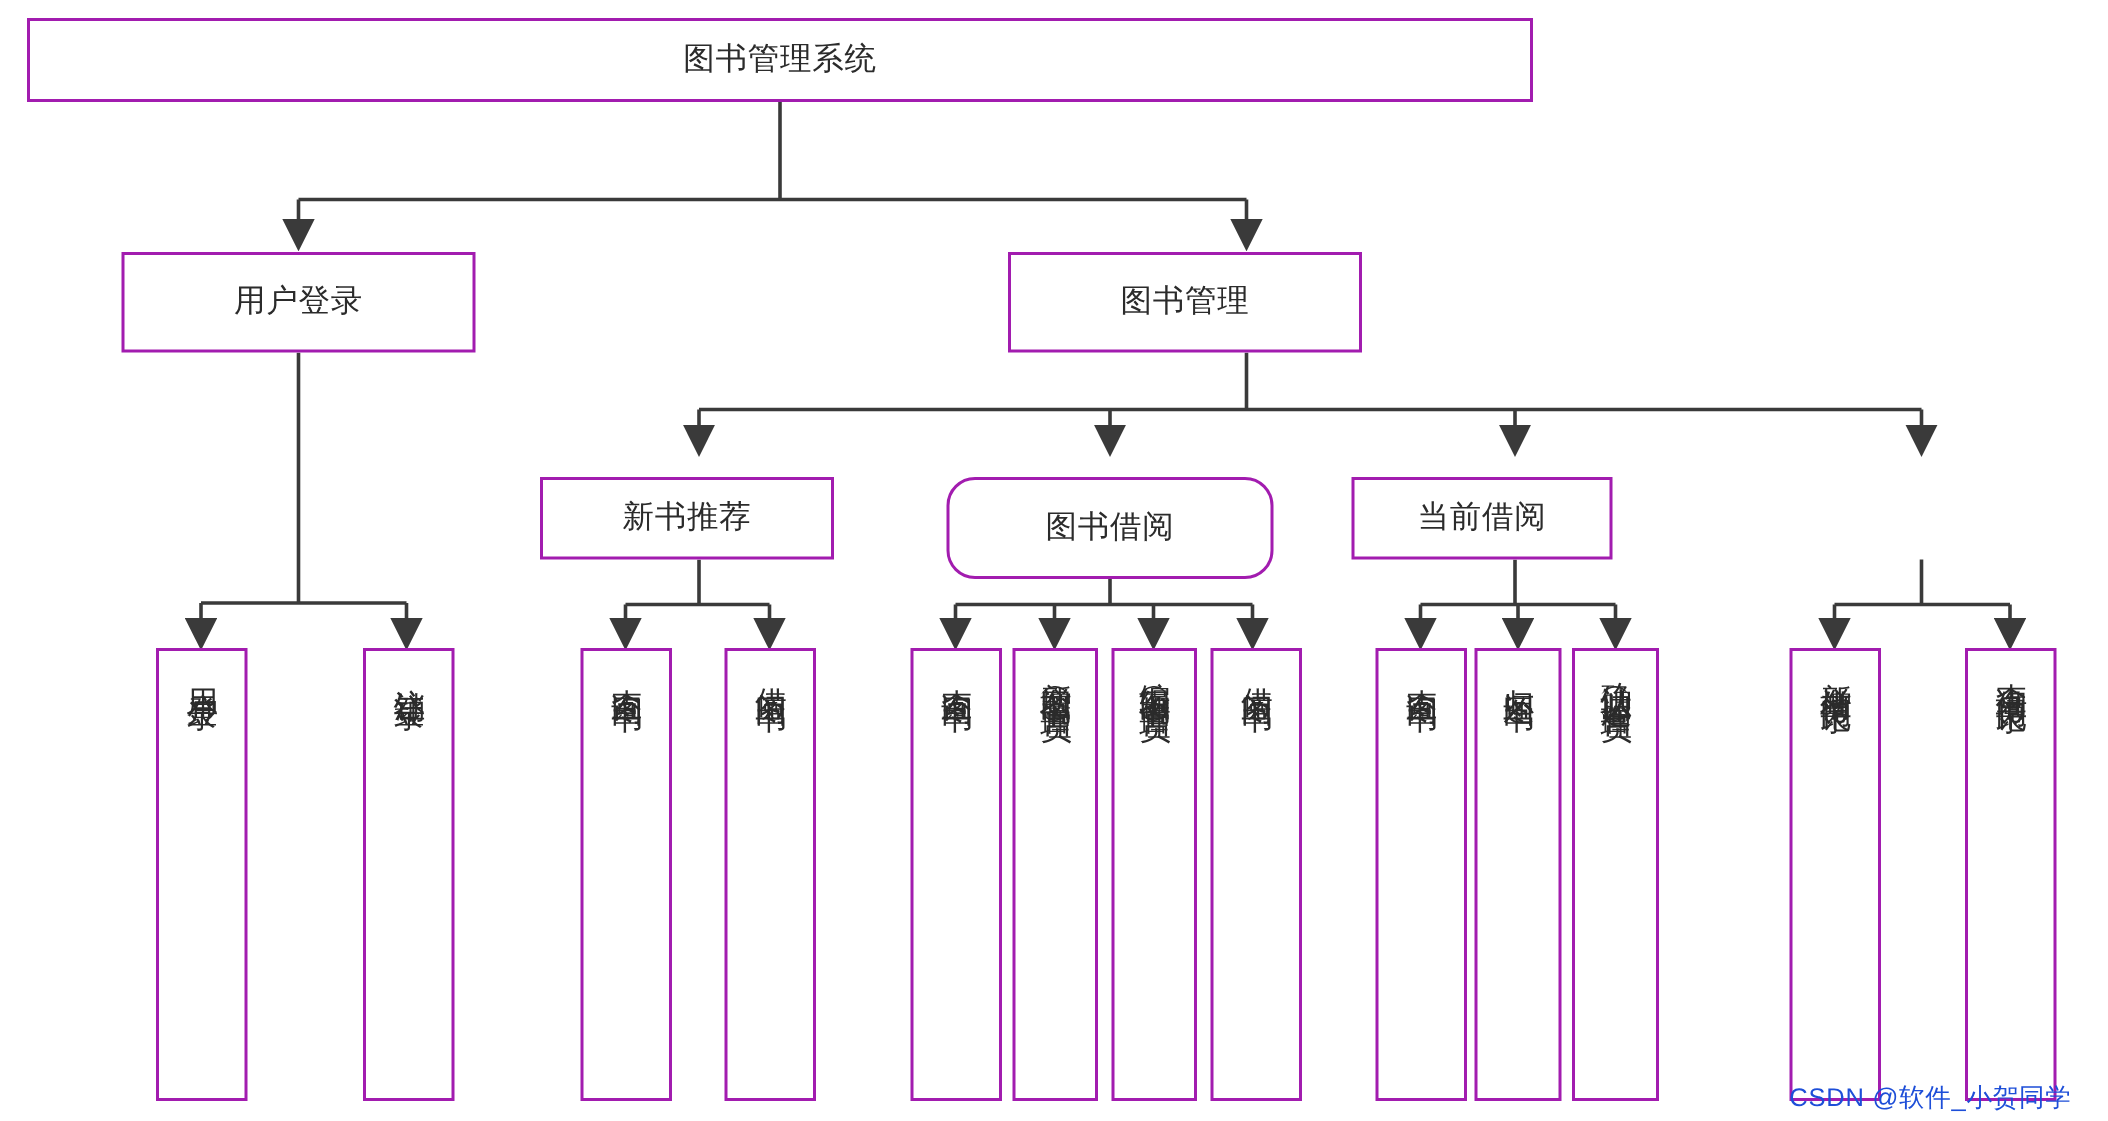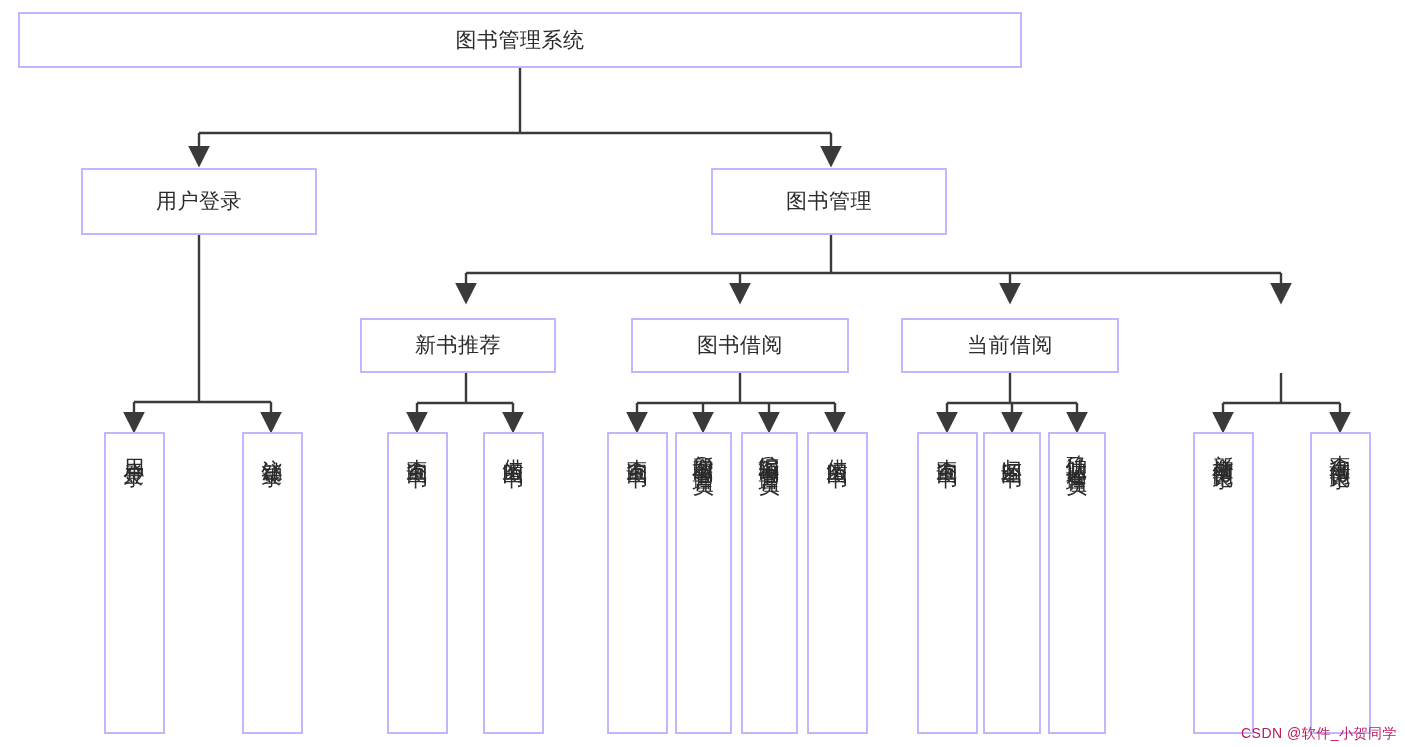--- a/index.html
+++ b/index.html
@@ -21,21 +21,21 @@
     position: absolute;
     left: 0;
     top: 0;
     width: 1405px;
     height: 747px;
     pointer-events: none;
   }
   .node {
     position: absolute;
     box-sizing: border-box;
-    border: 2px solid #c4b5fd;
+    border: 2px solid #a21caf;
     background: #ffffff;
     display: flex;
     align-items: center;
     justify-content: center;
     color: #2b2b2b;
   }
   .node-label {
     display: block;
     text-align: center;
     line-height: 1.18;
@@ -58,24 +58,24 @@
     font-size: 21px;
     letter-spacing: 3px;
     line-height: 1;
     white-space: nowrap;
   }
   .node.vert.tall-text {
     padding-top: 4px;
   }
   #watermark {
     position: absolute;
-    right: 8px;
+    right: 24px;
     bottom: 4px;
-    font-size: 14px;
-    color: #be185d;
+    font-size: 17px;
+    color: #1d4ed8;
     letter-spacing: 0.5px;
     white-space: nowrap;
     user-select: none;
   }
 </style>
 </head>
 <body>
 
 <div id="diagram-root">
 
@@ -130,31 +130,31 @@
     </g>
   </svg>
 
   <div class="node horiz" style="left:18px; top:12px; width:1004px; height:56px;">
     <span class="node-label">图书管理系统</span>
   </div>
 
   <div class="node horiz" style="left:81px; top:168px; width:236px; height:67px;">
     <span class="node-label">用户登录</span>
   </div>
-  <div class="node horiz" style="left:711px; top:168px; width:236px; height:67px;">
+  <div class="node horiz" style="left:672px; top:168px; width:236px; height:67px;">
     <span class="node-label">图书管理</span>
   </div>
 
   <div class="node horiz" style="left:360px; top:318px; width:196px; height:55px;">
     <span class="node-label">新书推荐</span>
   </div>
-  <div class="node horiz" style="left:631px; top:318px; width:218px; height:55px;">
+  <div class="node horiz" style="left:631px; top:318px; width:218px; height:68px;border-radius:19px;">
     <span class="node-label">图书借阅</span>
   </div>
-  <div class="node horiz" style="left:901px; top:318px; width:218px; height:55px;">
+  <div class="node horiz" style="left:901px; top:318px; width:174px; height:55px;">
     <span class="node-label">当前借阅</span>
   </div>
 
   <div class="node vert" style="left:104px; top:432px; width:61px; height:302px;">
     <span class="node-label">用户登录</span>
   </div>
   <div class="node vert" style="left:242px; top:432px; width:61px; height:302px;">
     <span class="node-label">注销登录</span>
   </div>
 

